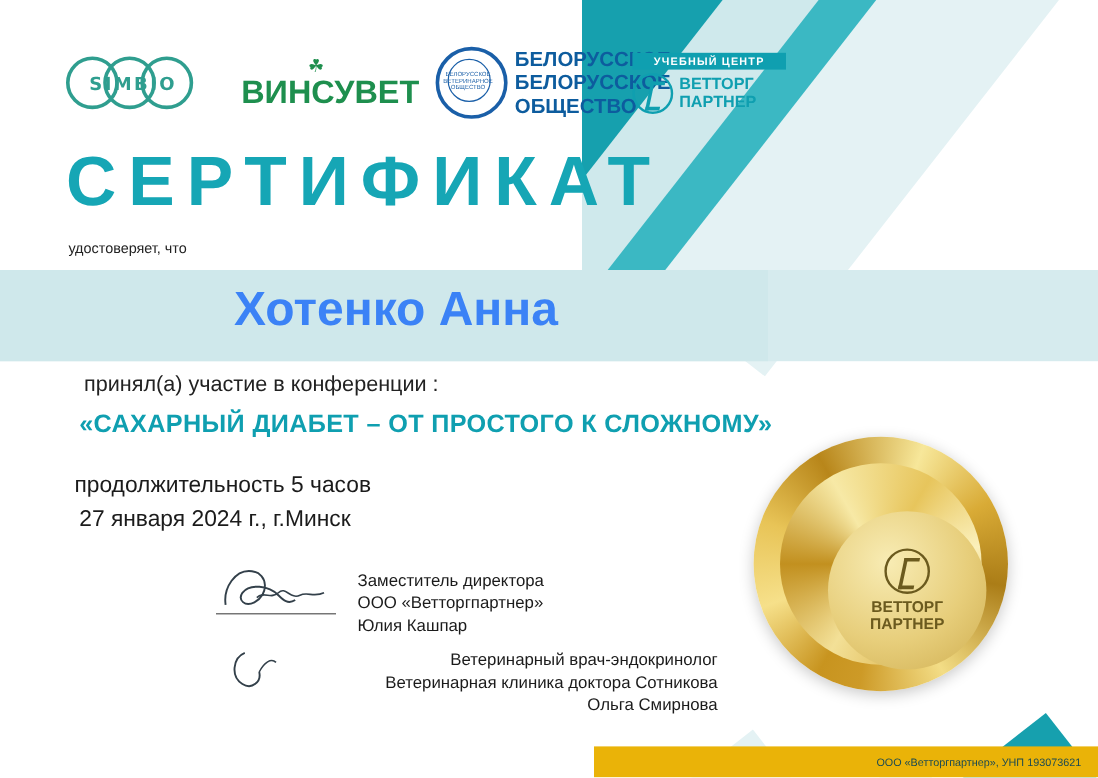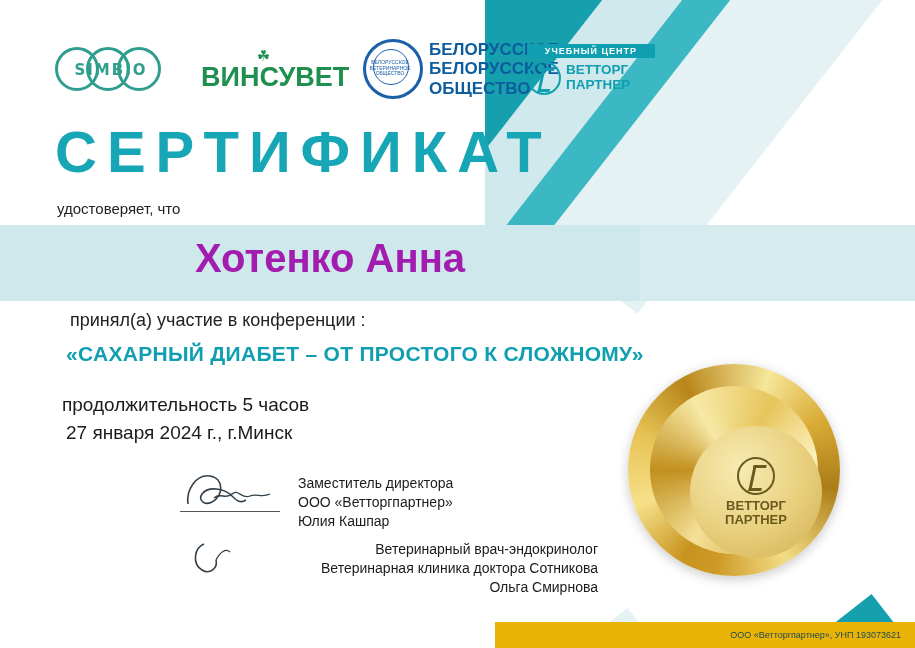--- a/index.html
+++ b/index.html
@@ -202,33 +202,33 @@
     font-weight: bold;
     letter-spacing: 10px;
     color: #16a6b5;
     font-family: "Liberation Sans", sans-serif;
     z-index: 4;
   }
   .subtitle {
     position: absolute;
     left: 57px;
     top: 200px;
-    font-size: 15px;
+    font-size: 12px;
     color: #222222;
     z-index: 4;
   }
   .name {
     position: absolute;
     left: 0;
     top: 236px;
     width: 660px;
     text-align: center;
     font-size: 40px;
     font-weight: bold;
-    color: #a21caf;
+    color: #3b82f6;
     z-index: 4;
   }
   .participated {
     position: absolute;
     left: 70px;
     top: 310px;
     font-size: 18px;
     color: #222222;
     z-index: 4;
   }

